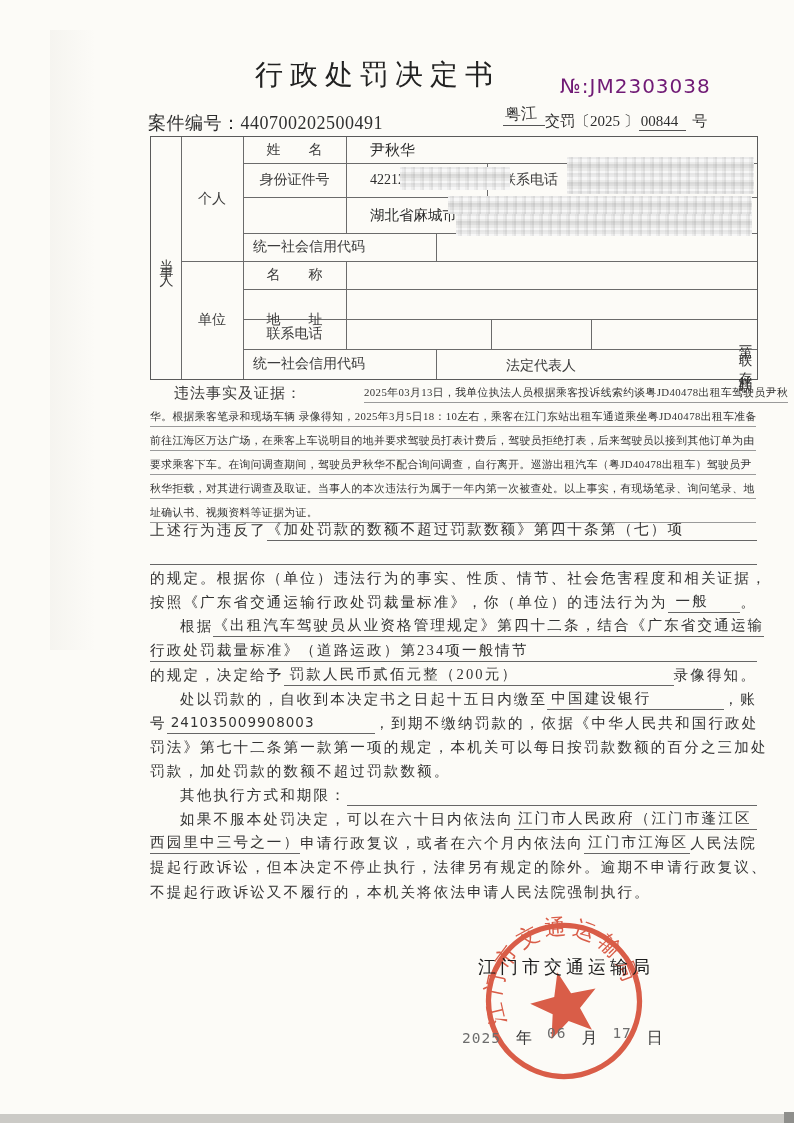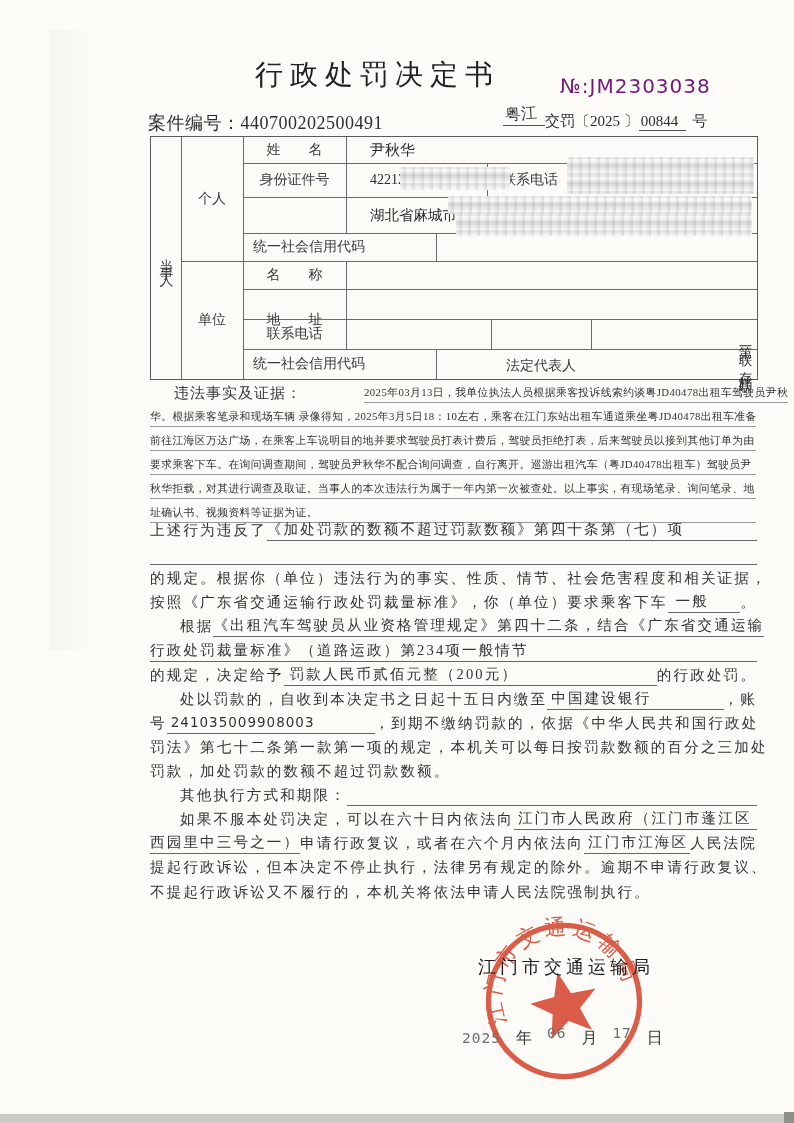--- a/index.html
+++ b/index.html
@@ -148,36 +148,36 @@
   <div class="docbody">
     <div class="bl">
       <span>上述行为违反了</span>
       <span class="ul fill">《加处罚款的数额不超过罚款数额》第四十条第（七）项</span>
     </div>
     <div class="bl">
         <span class="ul fill"></span>
       </div>
     <div class="bl">的规定。根据你（单位）违法行为的事实、性质、情节、社会危害程度和相关证据，</div>
     <div class="bl">
-      <span>按照《广东省交通运输行政处罚裁量标准》，你（单位）要求乘客下车</span>
+      <span>按照《广东省交通运输行政处罚裁量标准》，你（单位）的违法行为为</span>
       <span class="ul fill" style="padding-left:8px;">一般</span>
       <span>。</span>
     </div>
     <div class="bl">
       <span class="ind"></span>
       <span>根据</span>
       <span class="ul fill">《出租汽车驾驶员从业资格管理规定》第四十二条，结合《广东省交通运输</span>
     </div>
     <div class="bl">
       <span class="ul fill">行政处罚裁量标准》（道路运政）第234项一般情节</span>
     </div>
     <div class="bl">
       <span>的规定，决定给予</span>
       <span class="ul fill" style="padding-left:6px;">罚款人民币贰佰元整（200元）</span>
-      <span>的行政处罚。</span>
+      <span>录像得知。</span>
     </div>
     <div class="bl">
       <span class="ind"></span>
       <span>处以罚款的，自收到本决定书之日起十五日内缴至</span>
       <span class="ul fill" style="padding-left:4px;">中国建设银行</span>
       <span>，账</span>
     </div>
     <div class="bl">
       <span>号</span>
       <span class="ul acct">241035009908003</span>

